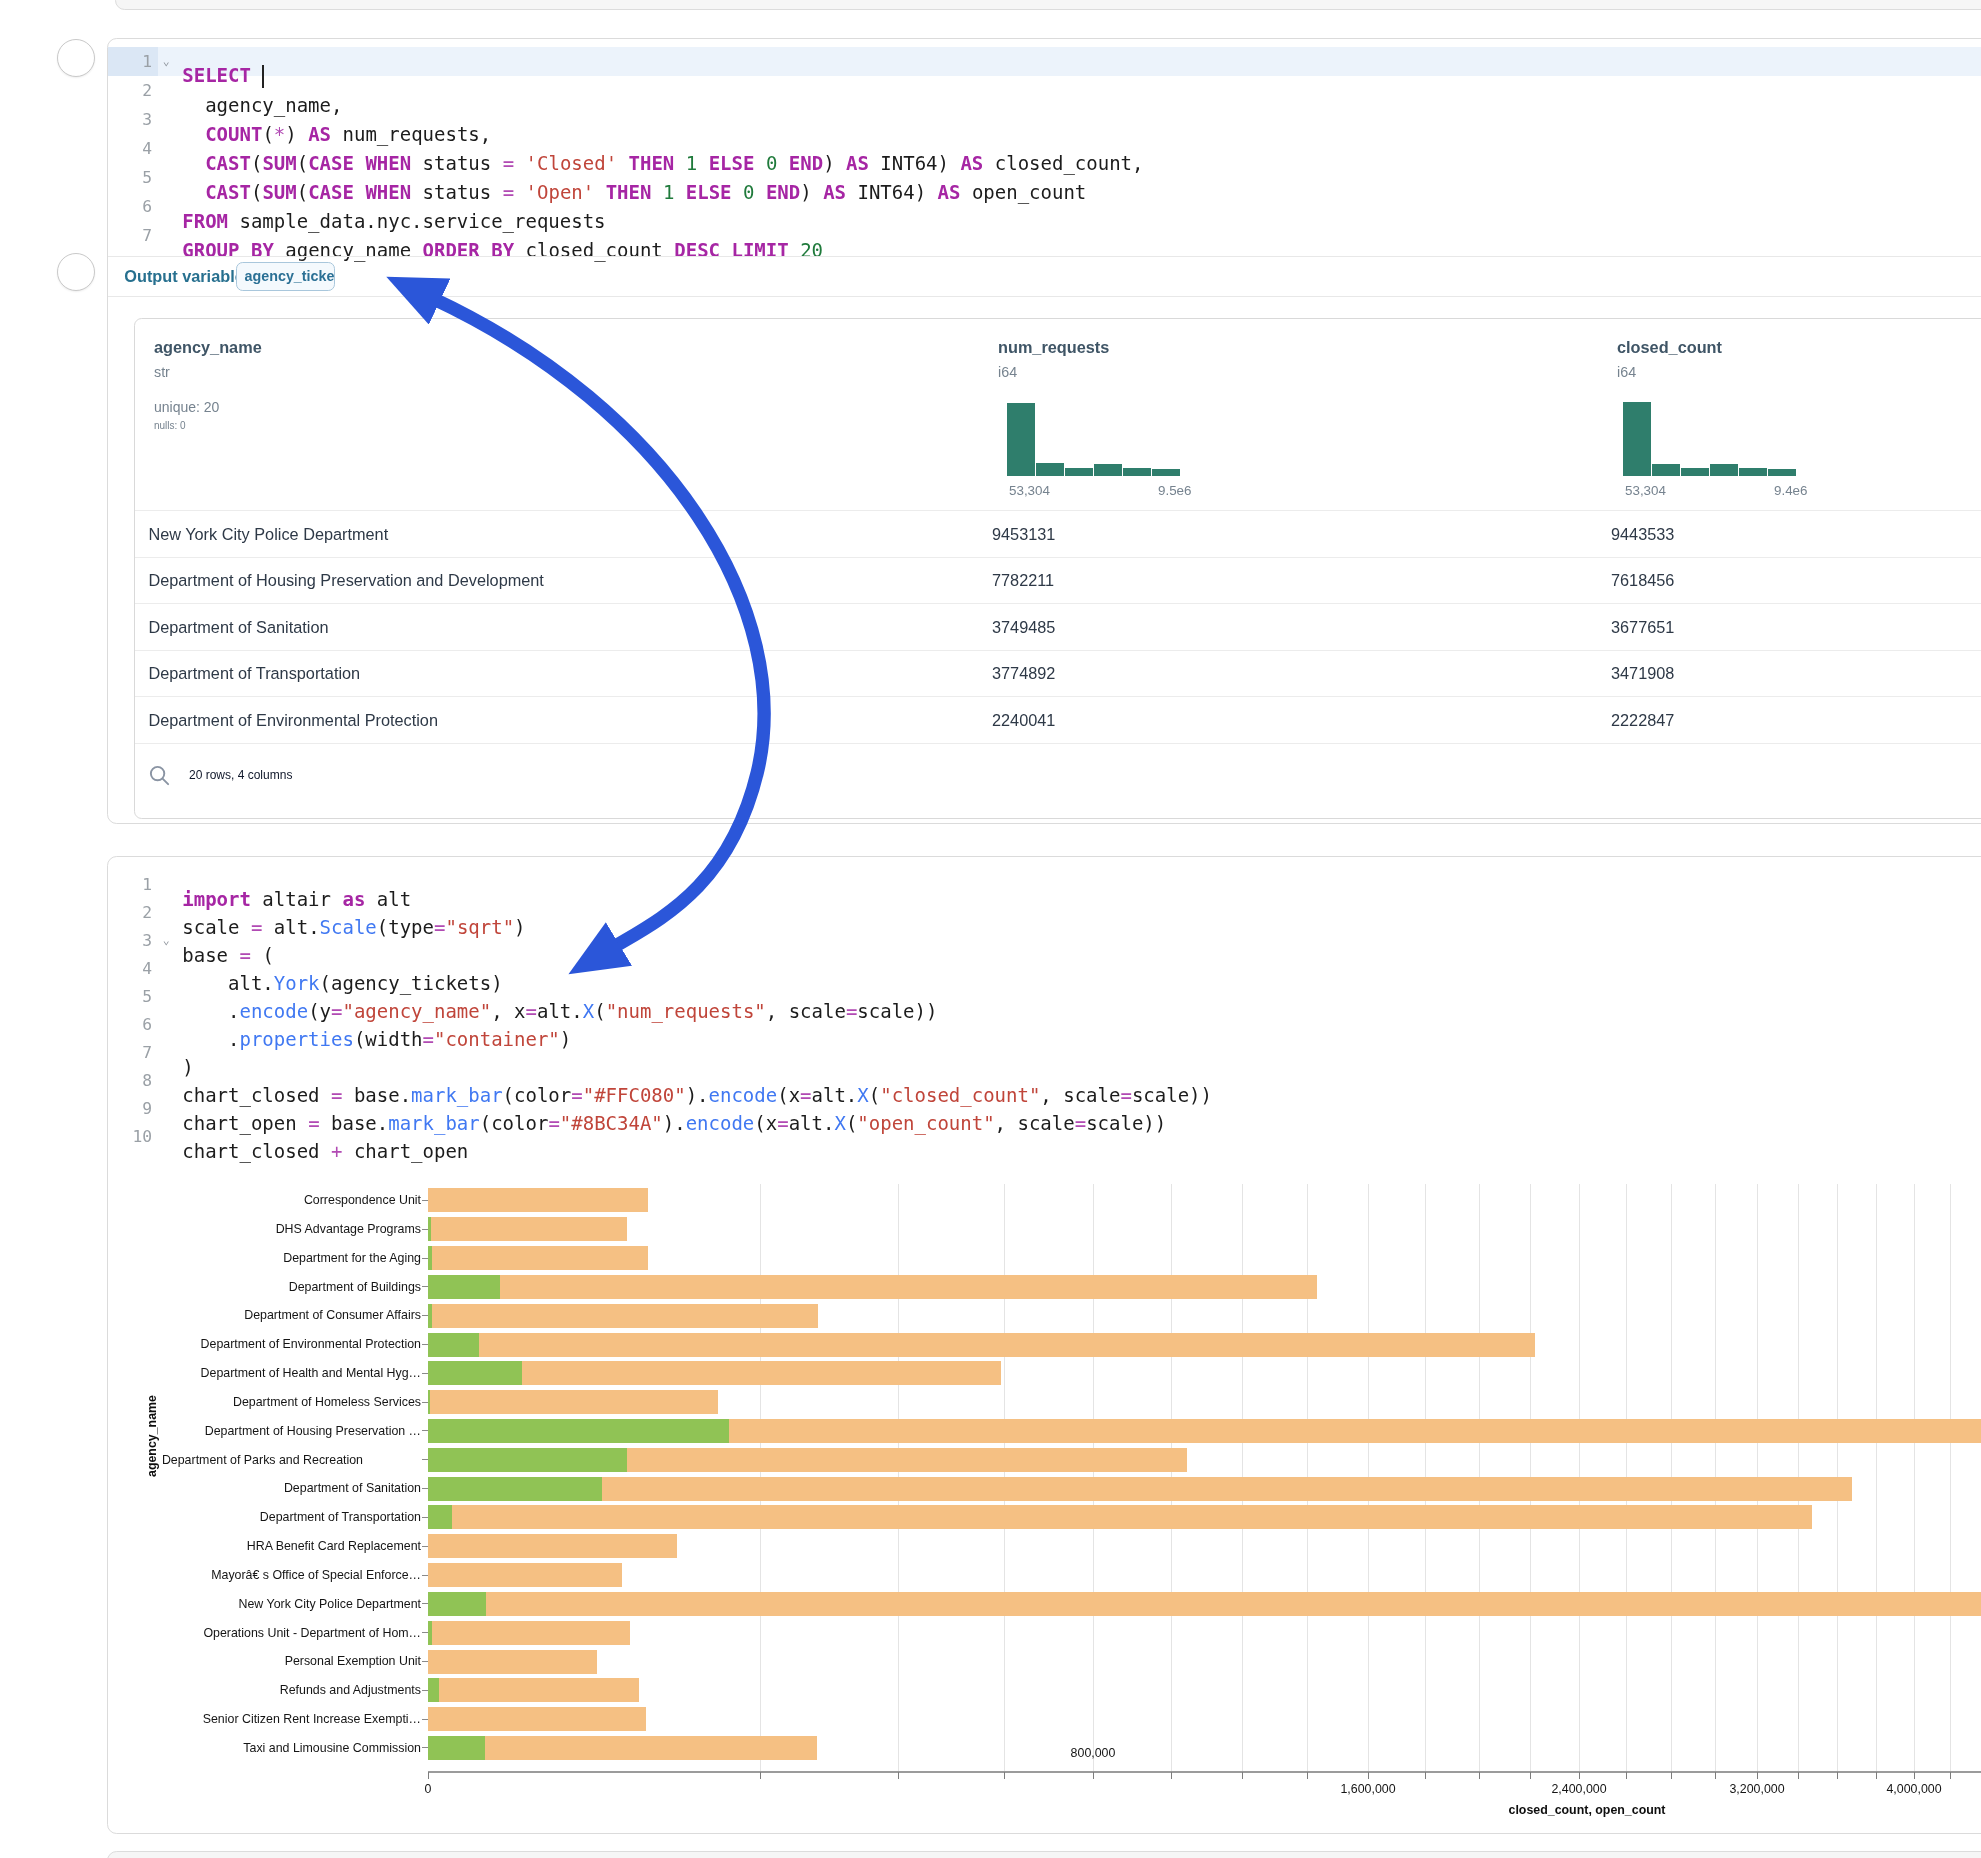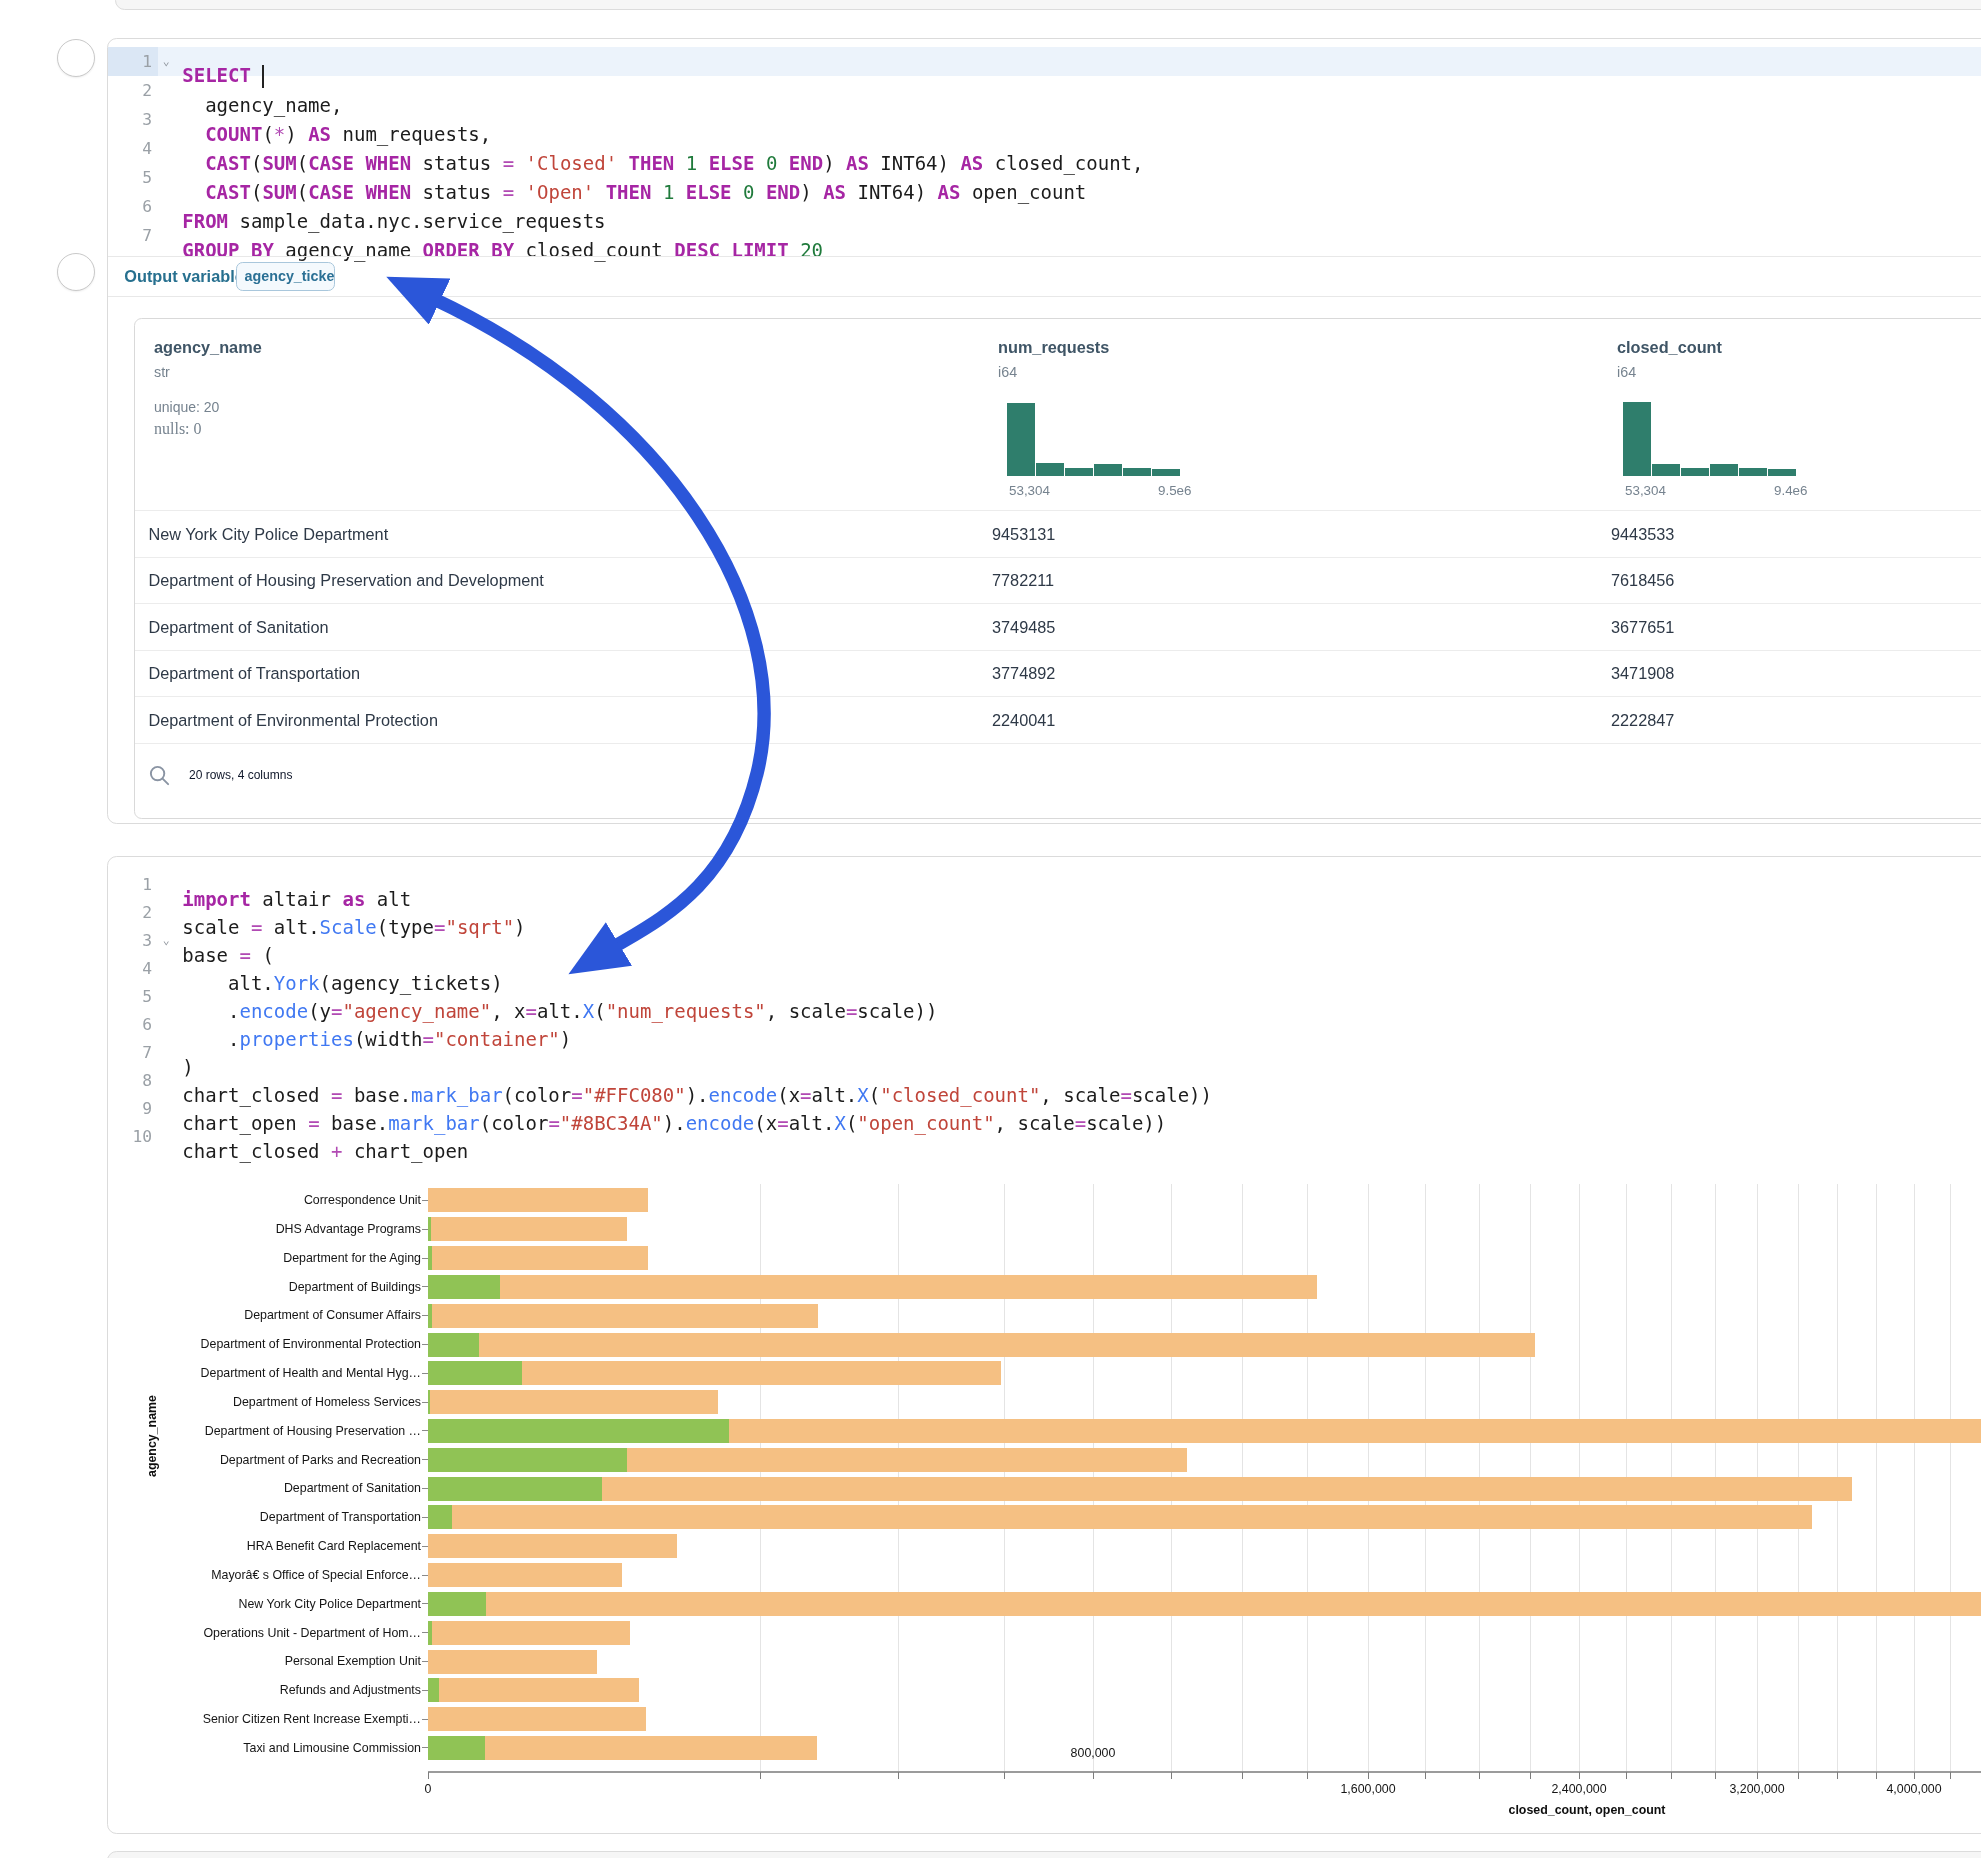--- a/index.html
+++ b/index.html
@@ -76,21 +76,21 @@
       <span class="outvar-label" style="position:absolute;left:16.3px;top:9.6px;">Output variable:</span>
       <span class="chip" style="position:absolute;left:128px;top:4.8px;">agency_tickets</span>
     </div>
     <div class="divider" style="top:257px;"></div>
   </div>
 
   <div id="table-card">
       <div class="colname" style="position: absolute; left: 19px; top: 19px;">agency_name</div>
       <div class="colmeta" style="position: absolute; left: 19px; top: 45px;">str</div>
       <div class="colmeta" style="position: absolute; left: 19px; top: 80px; font-size: 14px;">unique: 20</div>
-      <div class="colmeta" style="position: absolute; left: 19px; top: 101px; font-size: 16px; font-family: Liberation Serif, serif;">nulls: 0</div>
+      <div class="colmeta" style="position: absolute; left: 19px; top: 101px; font-size: 10px;">nulls: 0</div>
       <div class="colname" style="position: absolute; left: 863px; top: 19px;">num_requests</div>
       <div class="colmeta" style="position: absolute; left: 863px; top: 45px;">i64</div>
       <div class="hist" style="left: 872px; top: 82px; height: 75px;">
         <div class="hbar" style="height: 73px;"></div>
         <div class="hbar" style="height: 13.4px;"></div>
         <div class="hbar" style="height: 7.6px;"></div>
         <div class="hbar" style="height: 12.4px;"></div>
         <div class="hbar" style="height: 7.6px;"></div>
         <div class="hbar" style="height: 6.7px;"></div>
       </div>
@@ -201,21 +201,21 @@
       <div class="bar" style="left: 428px; top: 185px; width: 573px; background: rgb(245, 192, 131); z-index: 1;"></div>
       <div class="bar" style="left: 428px; top: 185px; width: 94px; background: rgb(144, 195, 85); z-index: 2;"></div>
       <div class="ylab" style="right: 1561px; top: 219px;">Department of Homeless Services</div>
       <div class="ytick" style="left: 422px; top: 226px;"></div>
       <div class="bar" style="left: 428px; top: 214px; width: 290px; background: rgb(245, 192, 131); z-index: 1;"></div>
       <div class="bar" style="left: 428px; top: 214px; width: 2.1px; background: rgb(144, 195, 85); z-index: 2;"></div>
       <div class="ylab" style="right: 1561px; top: 248px;">Department of Housing Preservation …</div>
       <div class="ytick" style="left: 422px; top: 254px;"></div>
       <div class="bar" style="left: 428px; top: 243px; width: 1582px; background: rgb(245, 192, 131); z-index: 1;"></div>
       <div class="bar" style="left: 428px; top: 243px; width: 301px; background: rgb(144, 195, 85); z-index: 2;"></div>
-      <div class="ylab" style="right: 1561px; top: 277px;">Department of Parks and Recreation</div>
+      <div class="ylab" style="right: 1619px; top: 277px;">Department of Parks and Recreation</div>
       <div class="ytick" style="left: 422px; top: 283px;"></div>
       <div class="bar" style="left: 428px; top: 272px; width: 759px; background: rgb(245, 192, 131); z-index: 1;"></div>
       <div class="bar" style="left: 428px; top: 272px; width: 199px; background: rgb(144, 195, 85); z-index: 2;"></div>
       <div class="ylab" style="right: 1561px; top: 305px;">Department of Sanitation</div>
       <div class="ytick" style="left: 422px; top: 312px;"></div>
       <div class="bar" style="left: 428px; top: 301px; width: 1424px; background: rgb(245, 192, 131); z-index: 1;"></div>
       <div class="bar" style="left: 428px; top: 301px; width: 174px; background: rgb(144, 195, 85); z-index: 2;"></div>
       <div class="ylab" style="right: 1561px; top: 334px;">Department of Transportation</div>
       <div class="ytick" style="left: 422px; top: 341px;"></div>
       <div class="bar" style="left: 428px; top: 329px; width: 1384px; background: rgb(245, 192, 131); z-index: 1;"></div>

